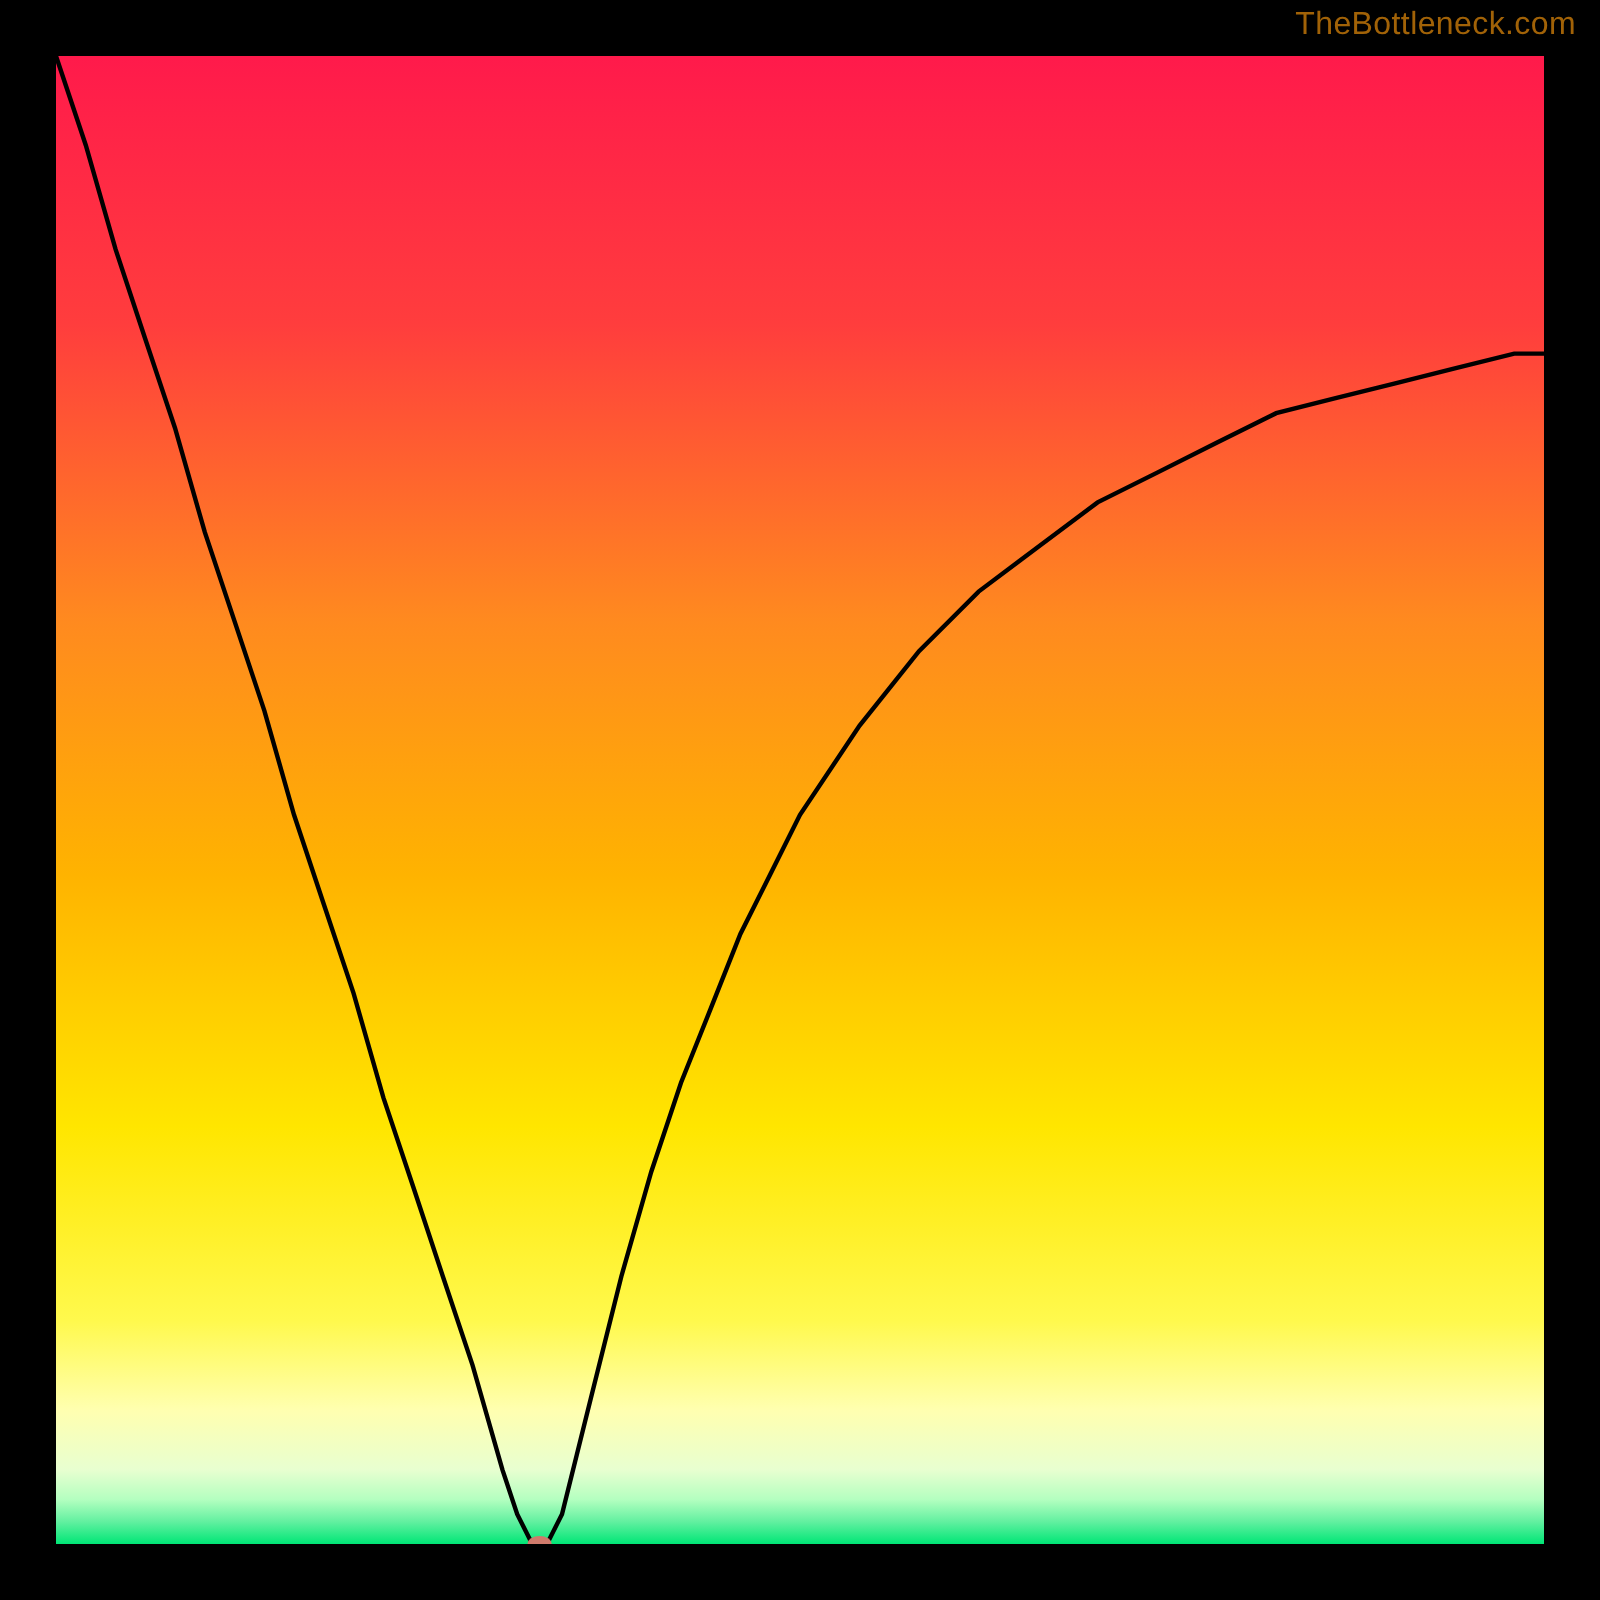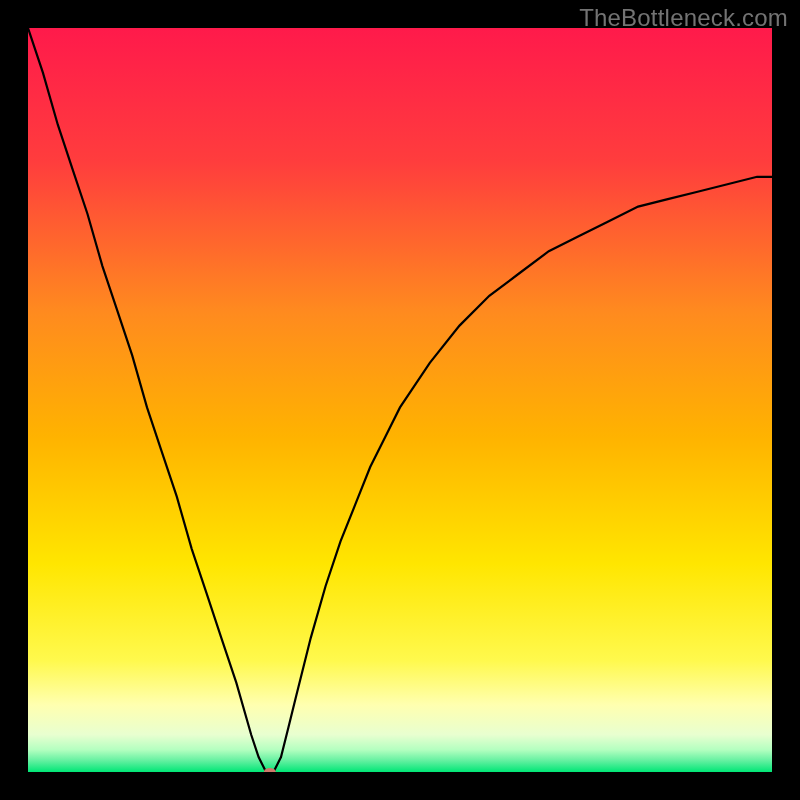--- a/index.html
+++ b/index.html
@@ -20,22 +20,22 @@
     position: absolute;
     left: 28px;
     top: 28px;
     width: 744px;
     height: 744px;
   }
   .watermark {
     position: absolute;
     top: 4px;
     right: 12px;
-    color: #737373;
-    font-size: 24px;
+    color: #a16207;
+    font-size: 16px;
     font-weight: 500;
     letter-spacing: 0.2px;
   }
 </style>
 </head>
 <body>
 
 <div class="frame">
   <svg class="plot" viewBox="0 0 744 744">
     <defs>

